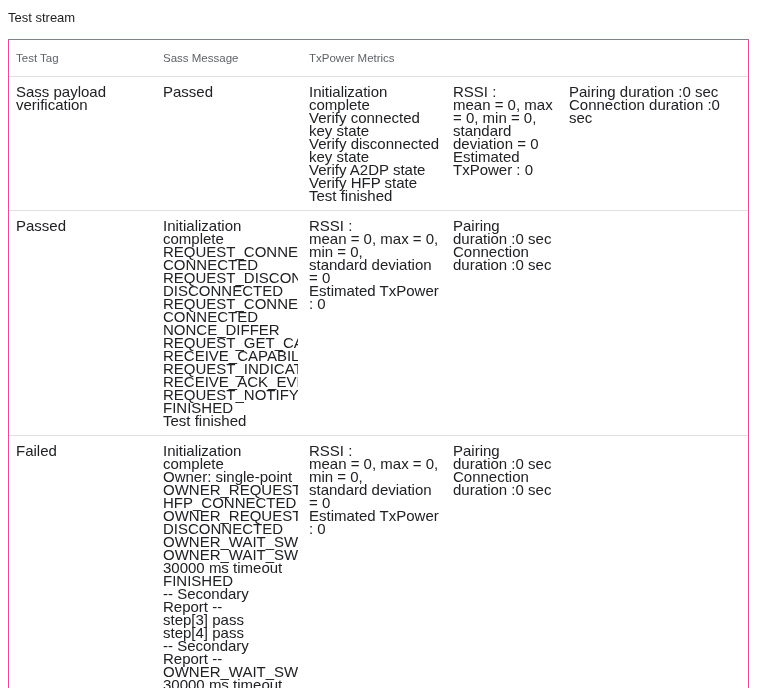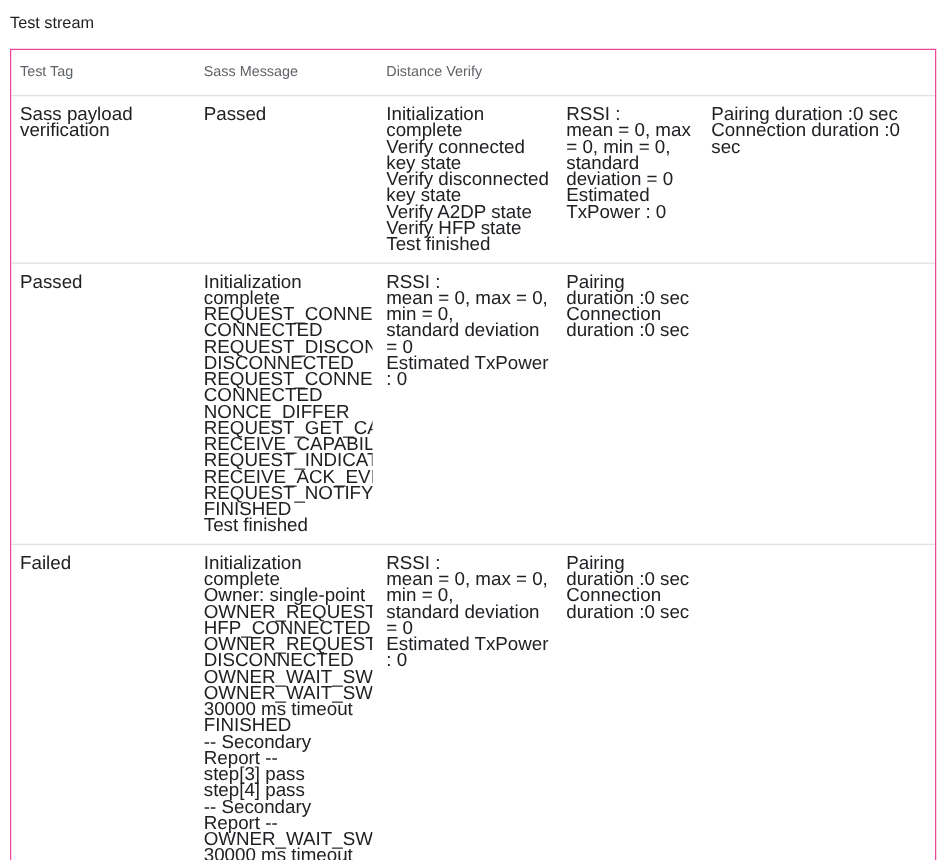--- a/index.html
+++ b/index.html
@@ -78,21 +78,21 @@
 <body>
 
 <div class="page">
   <div class="page-title">Test stream</div>
 
   <div class="results-table">
 
     <div class="trow thead">
       <div class="cell">Test Tag</div>
       <div class="cell">Sass Message</div>
-      <div class="cell">Distance Verify</div>
+      <div class="cell">TxPower Metrics</div>
     </div>
 
     <div class="trow">
       <div class="cell">
           <div class="cell-inner">Sass payload verification</div>
         </div>
       <div class="cell">
           <div class="cell-inner">Passed</div>
         </div>
       <div class="cell">

